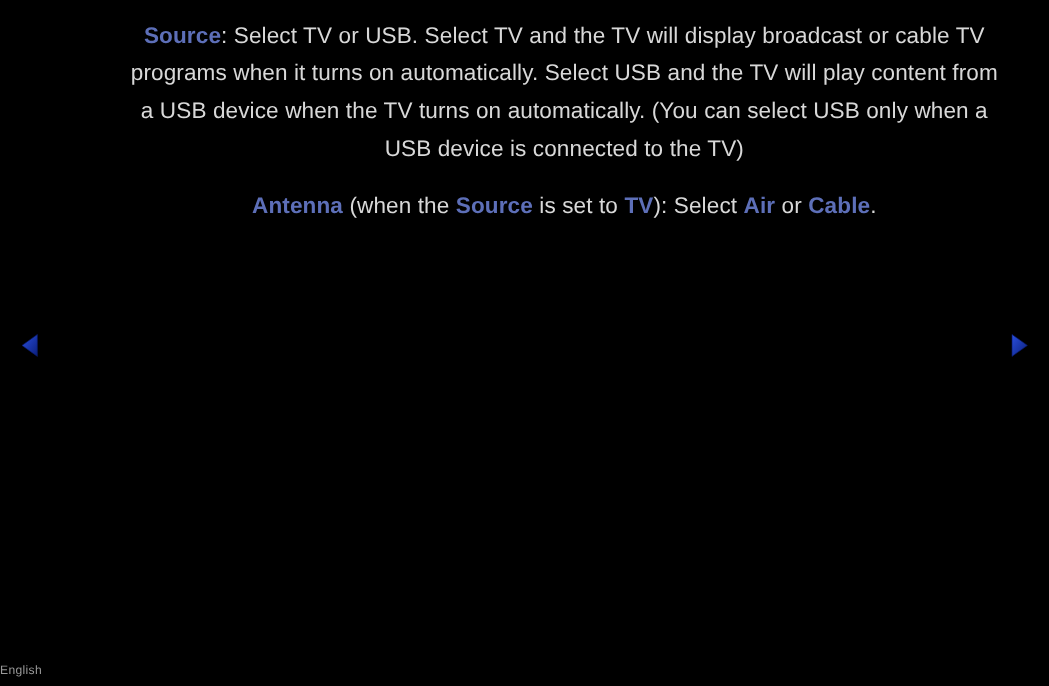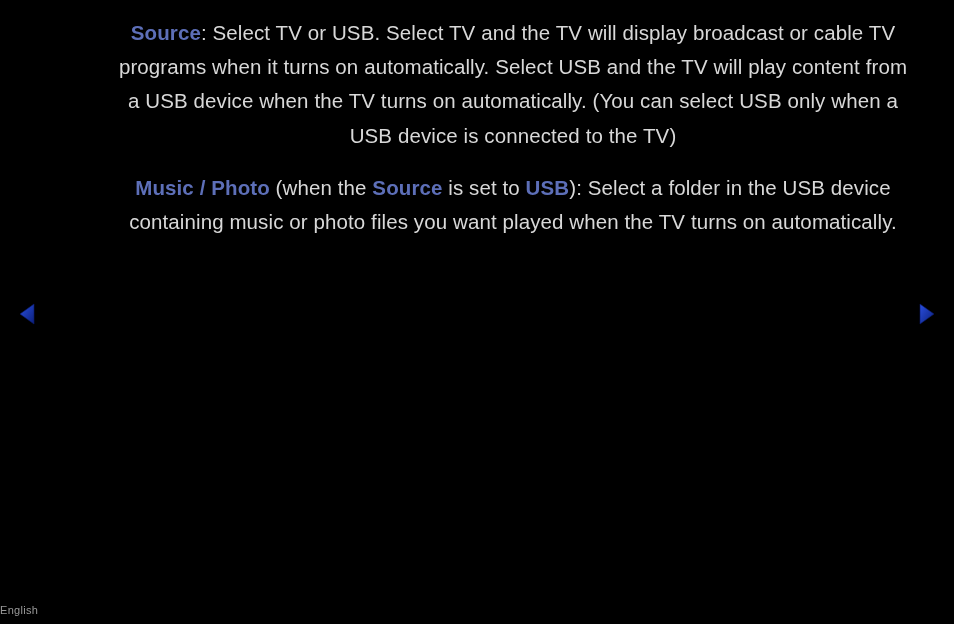--- a/index.html
+++ b/index.html
@@ -57,25 +57,25 @@
   </style>
 </head>
 <body>
 
 <div class="content">
 
   <div class="para">
     <span class="hl">Source</span><span>: Select TV or USB. Select TV and the TV will display broadcast or cable TV programs when it turns on automatically. Select USB and the TV will play content from a USB device when the TV turns on automatically. (You can select USB only when a USB device is connected to the TV)</span>
   </div>
 
+  <div class="para">
+    <span class="hl">Antenna</span><span> (when the </span><span class="hl">Source</span><span> is set to </span><span class="hl">TV</span><span>): Select </span><span class="hl">Air</span><span> or </span><span class="hl">Cable</span><span>.</span>
+  </div>
 
 
-  <div class="para">
-    <span class="hl">Music / Photo</span><span> (when the </span><span class="hl">Source</span><span> is set to </span><span class="hl">USB</span><span>): Select a folder in the USB device containing music or photo files you want played when the TV turns on automatically.</span>
-  </div>
 
 </div>
 
 <div class="arrow-left">
   <svg viewBox="0 0 18 22">
     <defs>
       <linearGradient id="gl" x1="0" y1="0" x2="1" y2="1">
         <stop offset="0%" stop-color="#2a4fe0"></stop>
         <stop offset="100%" stop-color="#0b1f7a"></stop>
       </linearGradient>

